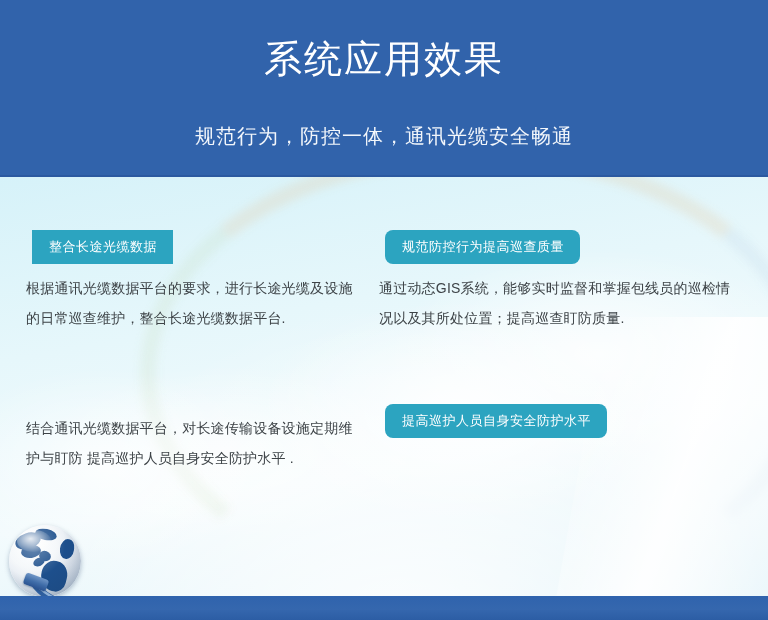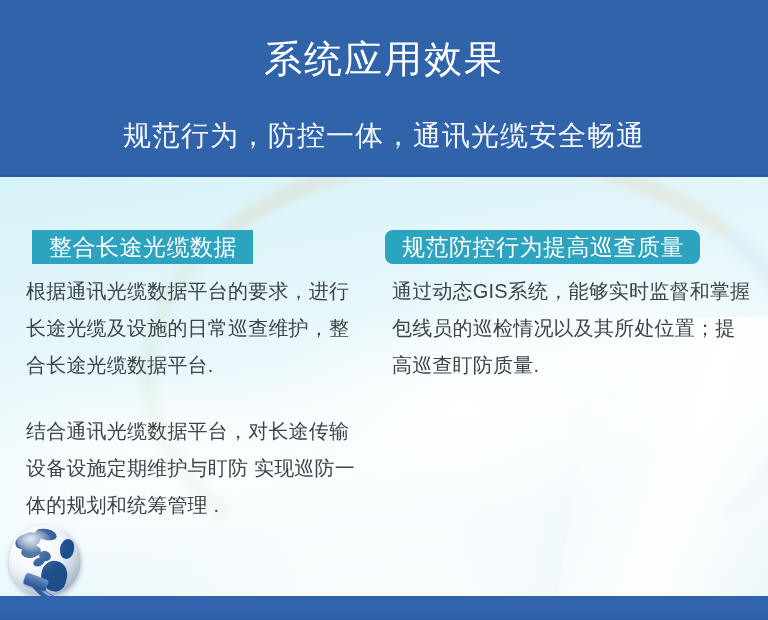--- a/index.html
+++ b/index.html
@@ -45,21 +45,21 @@
     letter-spacing: 2px;
     font-weight: normal;
   }
   .header-subtitle {
     position: absolute;
     left: 0;
     top: 122px;
     width: 768px;
     text-align: center;
     color: #f2f6fb;
-    font-size: 28px;
+    font-size: 20px;
     line-height: 28px;
     letter-spacing: 1px;
   }
 
   
   .sky {
     position: absolute;
     left: 0;
     top: 177px;
     width: 768px;
@@ -128,43 +128,43 @@
   }
   .card-1 { left: 24px;  top: 230px; width: 350px; }
   .card-2 { left: 376px; top: 230px; width: 372px; }
   .card-3 { left: 24px;  top: 404px; width: 350px; }
   .card-4 { left: 376px; top: 404px; width: 372px; }
 
   .card-label {
     display: inline-block;
     background: #2ca4c0;
     color: #ffffff;
-    font-size: 23px;
+    font-size: 13px;
     line-height: 34px;
     height: 34px;
     padding: 0 16px 0 17px;
     white-space: nowrap;
     letter-spacing: 0.5px;
   }
   .card-1 .card-label,
   .card-3 .card-label { margin-left: 8px; }
   .card-2 .card-label,
   .card-4 .card-label { margin-left: 9px; border-radius: 8px; }
 
   .card-body {
     margin-top: 9px;
     color: #3d4347;
-    font-size: 20px;
-    line-height: 37px;
+    font-size: 14px;
+    line-height: 30px;
     letter-spacing: 0.2px;
   }
   .card-1 .card-body,
   .card-3 .card-body { width: 330px; margin-left: 2px; }
   .card-2 .card-body,
-  .card-4 .card-body { width: 362px; margin-left: 16px; }
+  .card-4 .card-body { width: 362px; margin-left: 3px; }
 
   
   .globe-wrap {
     position: absolute;
     left: 2px;
     top: 516px;
     width: 300px;
     height: 104px;
   }
   .globe {
@@ -244,24 +244,25 @@
     <div class="card-label">整合长途光缆数据</div>
     <div class="card-body">根据通讯光缆数据平台的要求，进行长途光缆及设施的日常巡查维护，整合长途光缆数据平台.</div>
   </div>
 
   <div class="card card-2">
     <div class="card-label">规范防控行为提高巡查质量</div>
     <div class="card-body">通过动态GIS系统，能够实时监督和掌握包线员的巡检情况以及其所处位置；提高巡查盯防质量.</div>
   </div>
 
   <div class="card card-3">
-    <div class="card-body">结合通讯光缆数据平台，对长途传输设备设施定期维护与盯防 实现巡防一体的规划和统筹管理 .</div>
+    <div class="card-body">结合通讯光缆数据平台，对长途传输设备设施定期维护与盯防 提高巡护人员自身安全防护水平 .</div>
   </div>
 
   <div class="card card-4">
+    <div class="card-label">提高巡护人员自身安全防护水平</div>
   </div>
 
   <div class="globe-wrap">
     <div class="globe">
       <div class="land l1"></div>
       <div class="land l2"></div>
       <div class="land l3"></div>
       <div class="land l4"></div>
       <div class="land l5"></div>
       <div class="land l6"></div>

